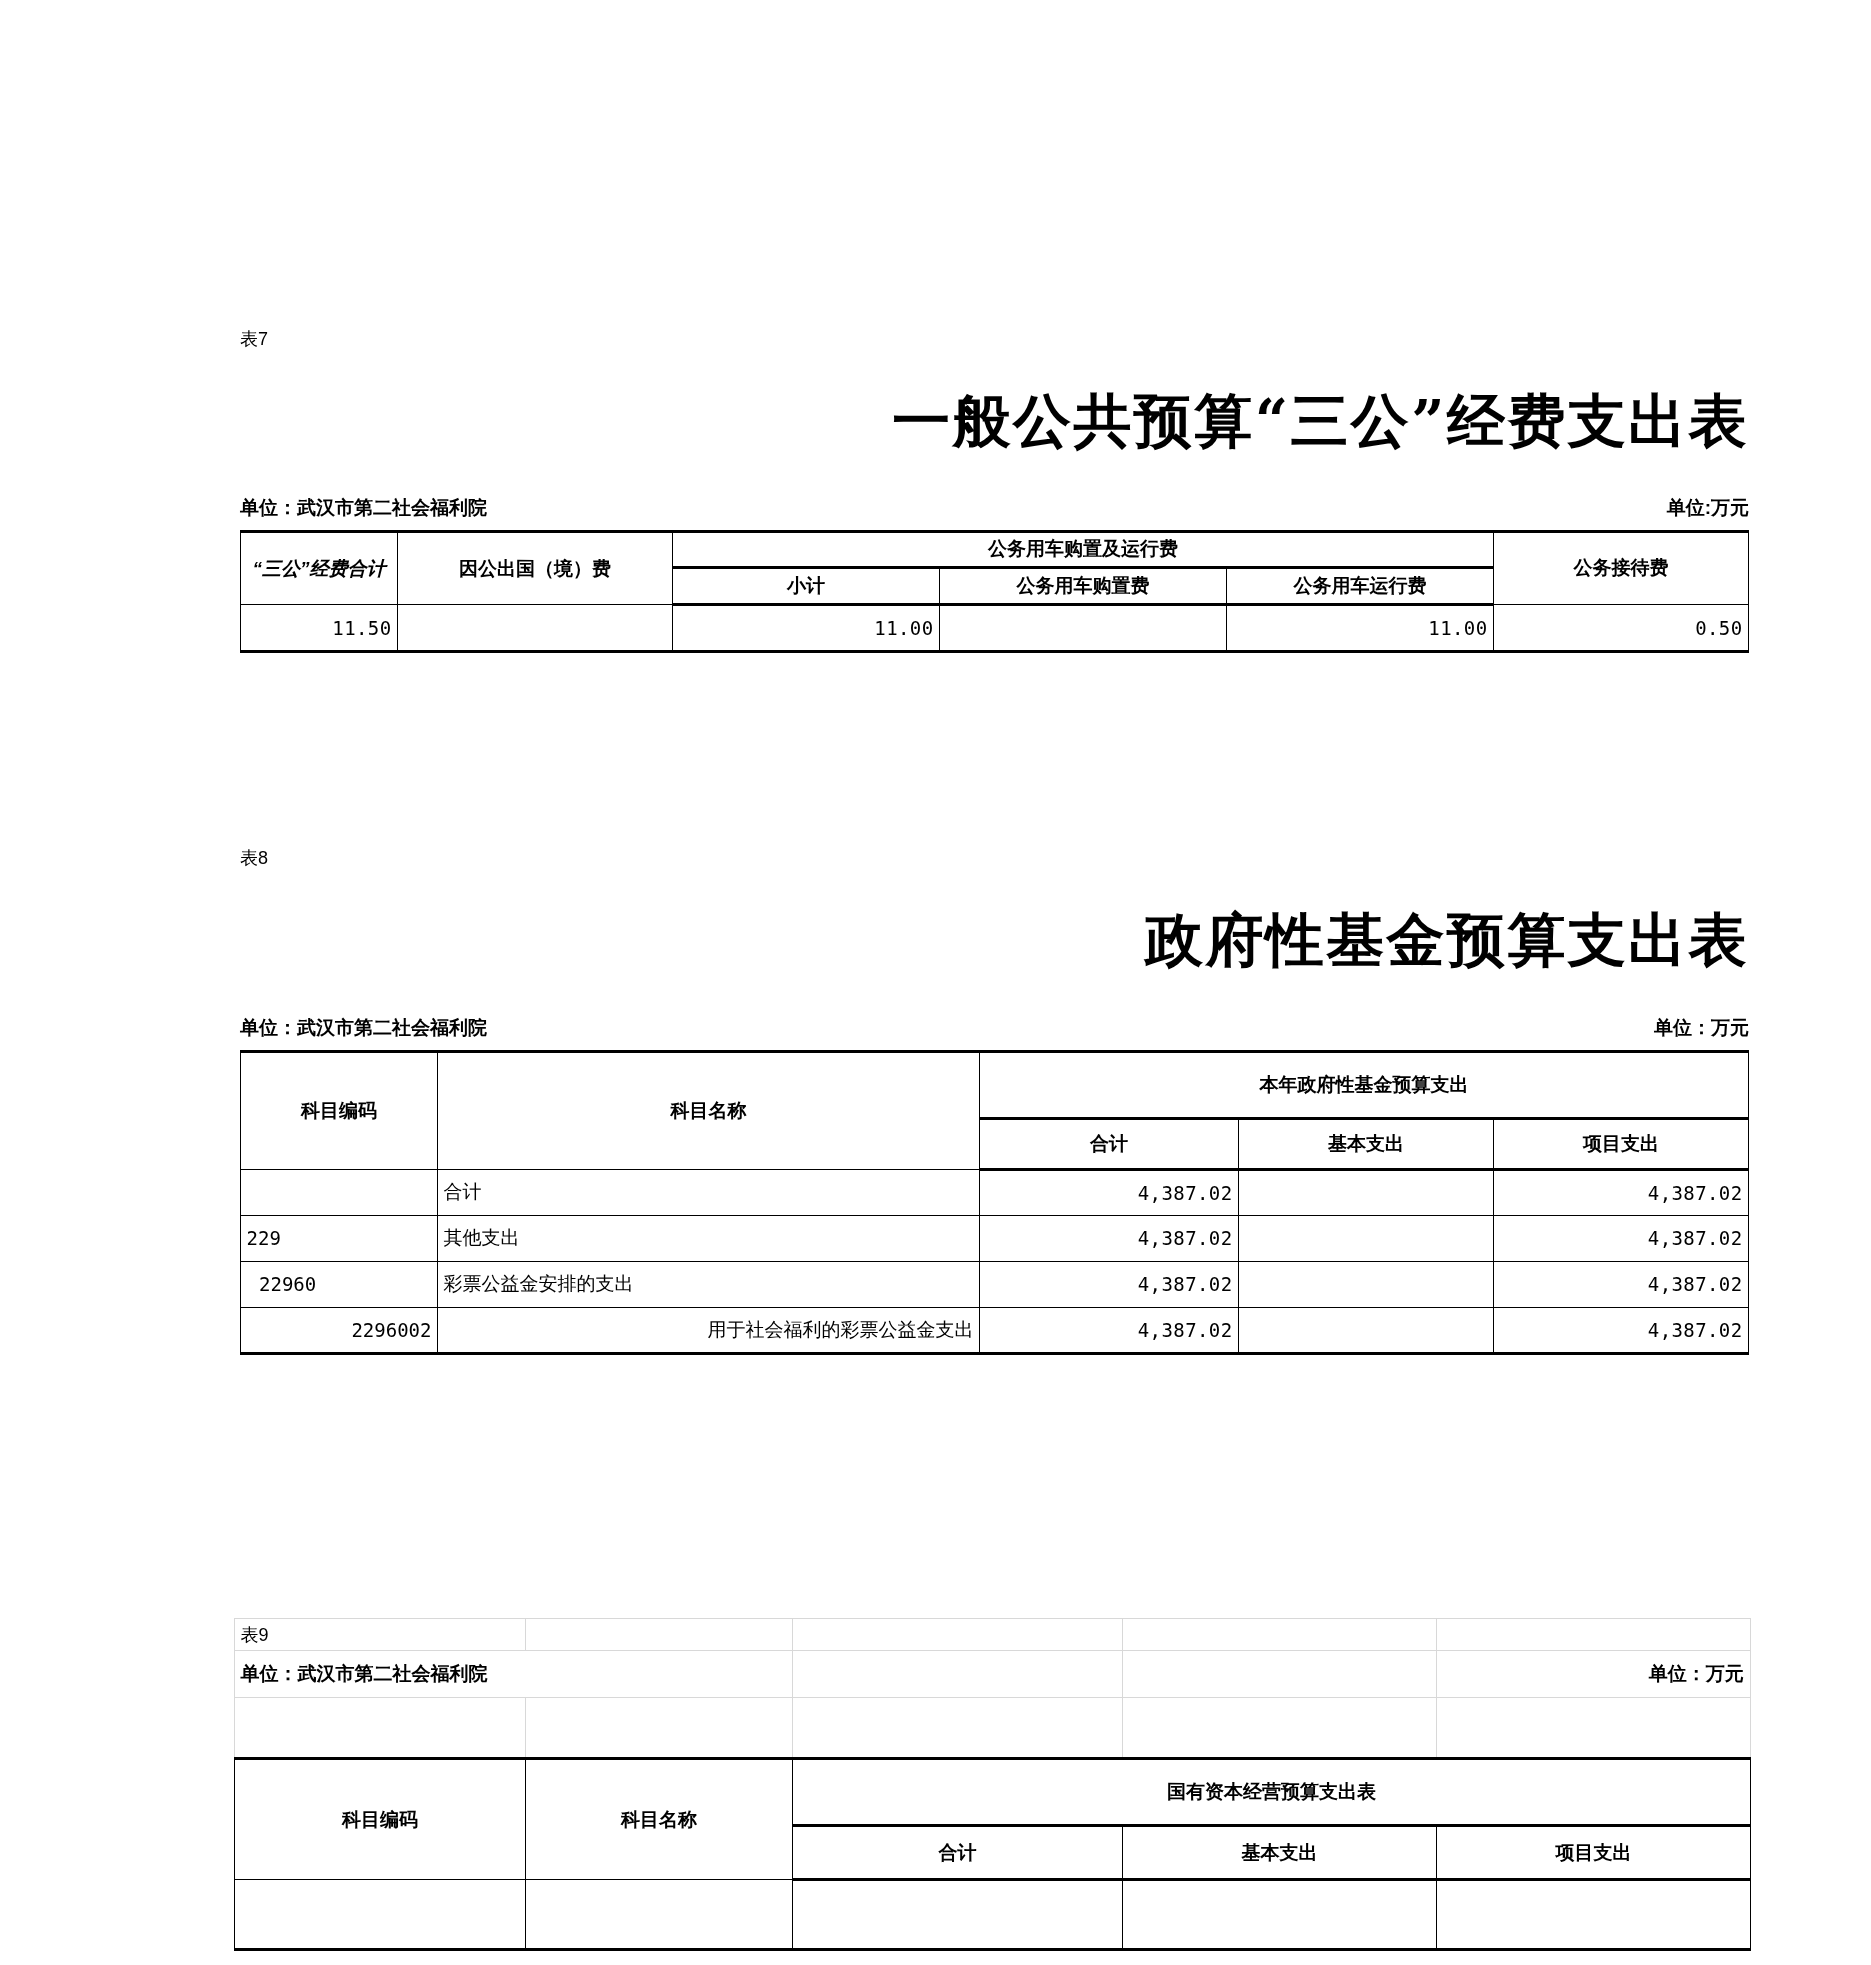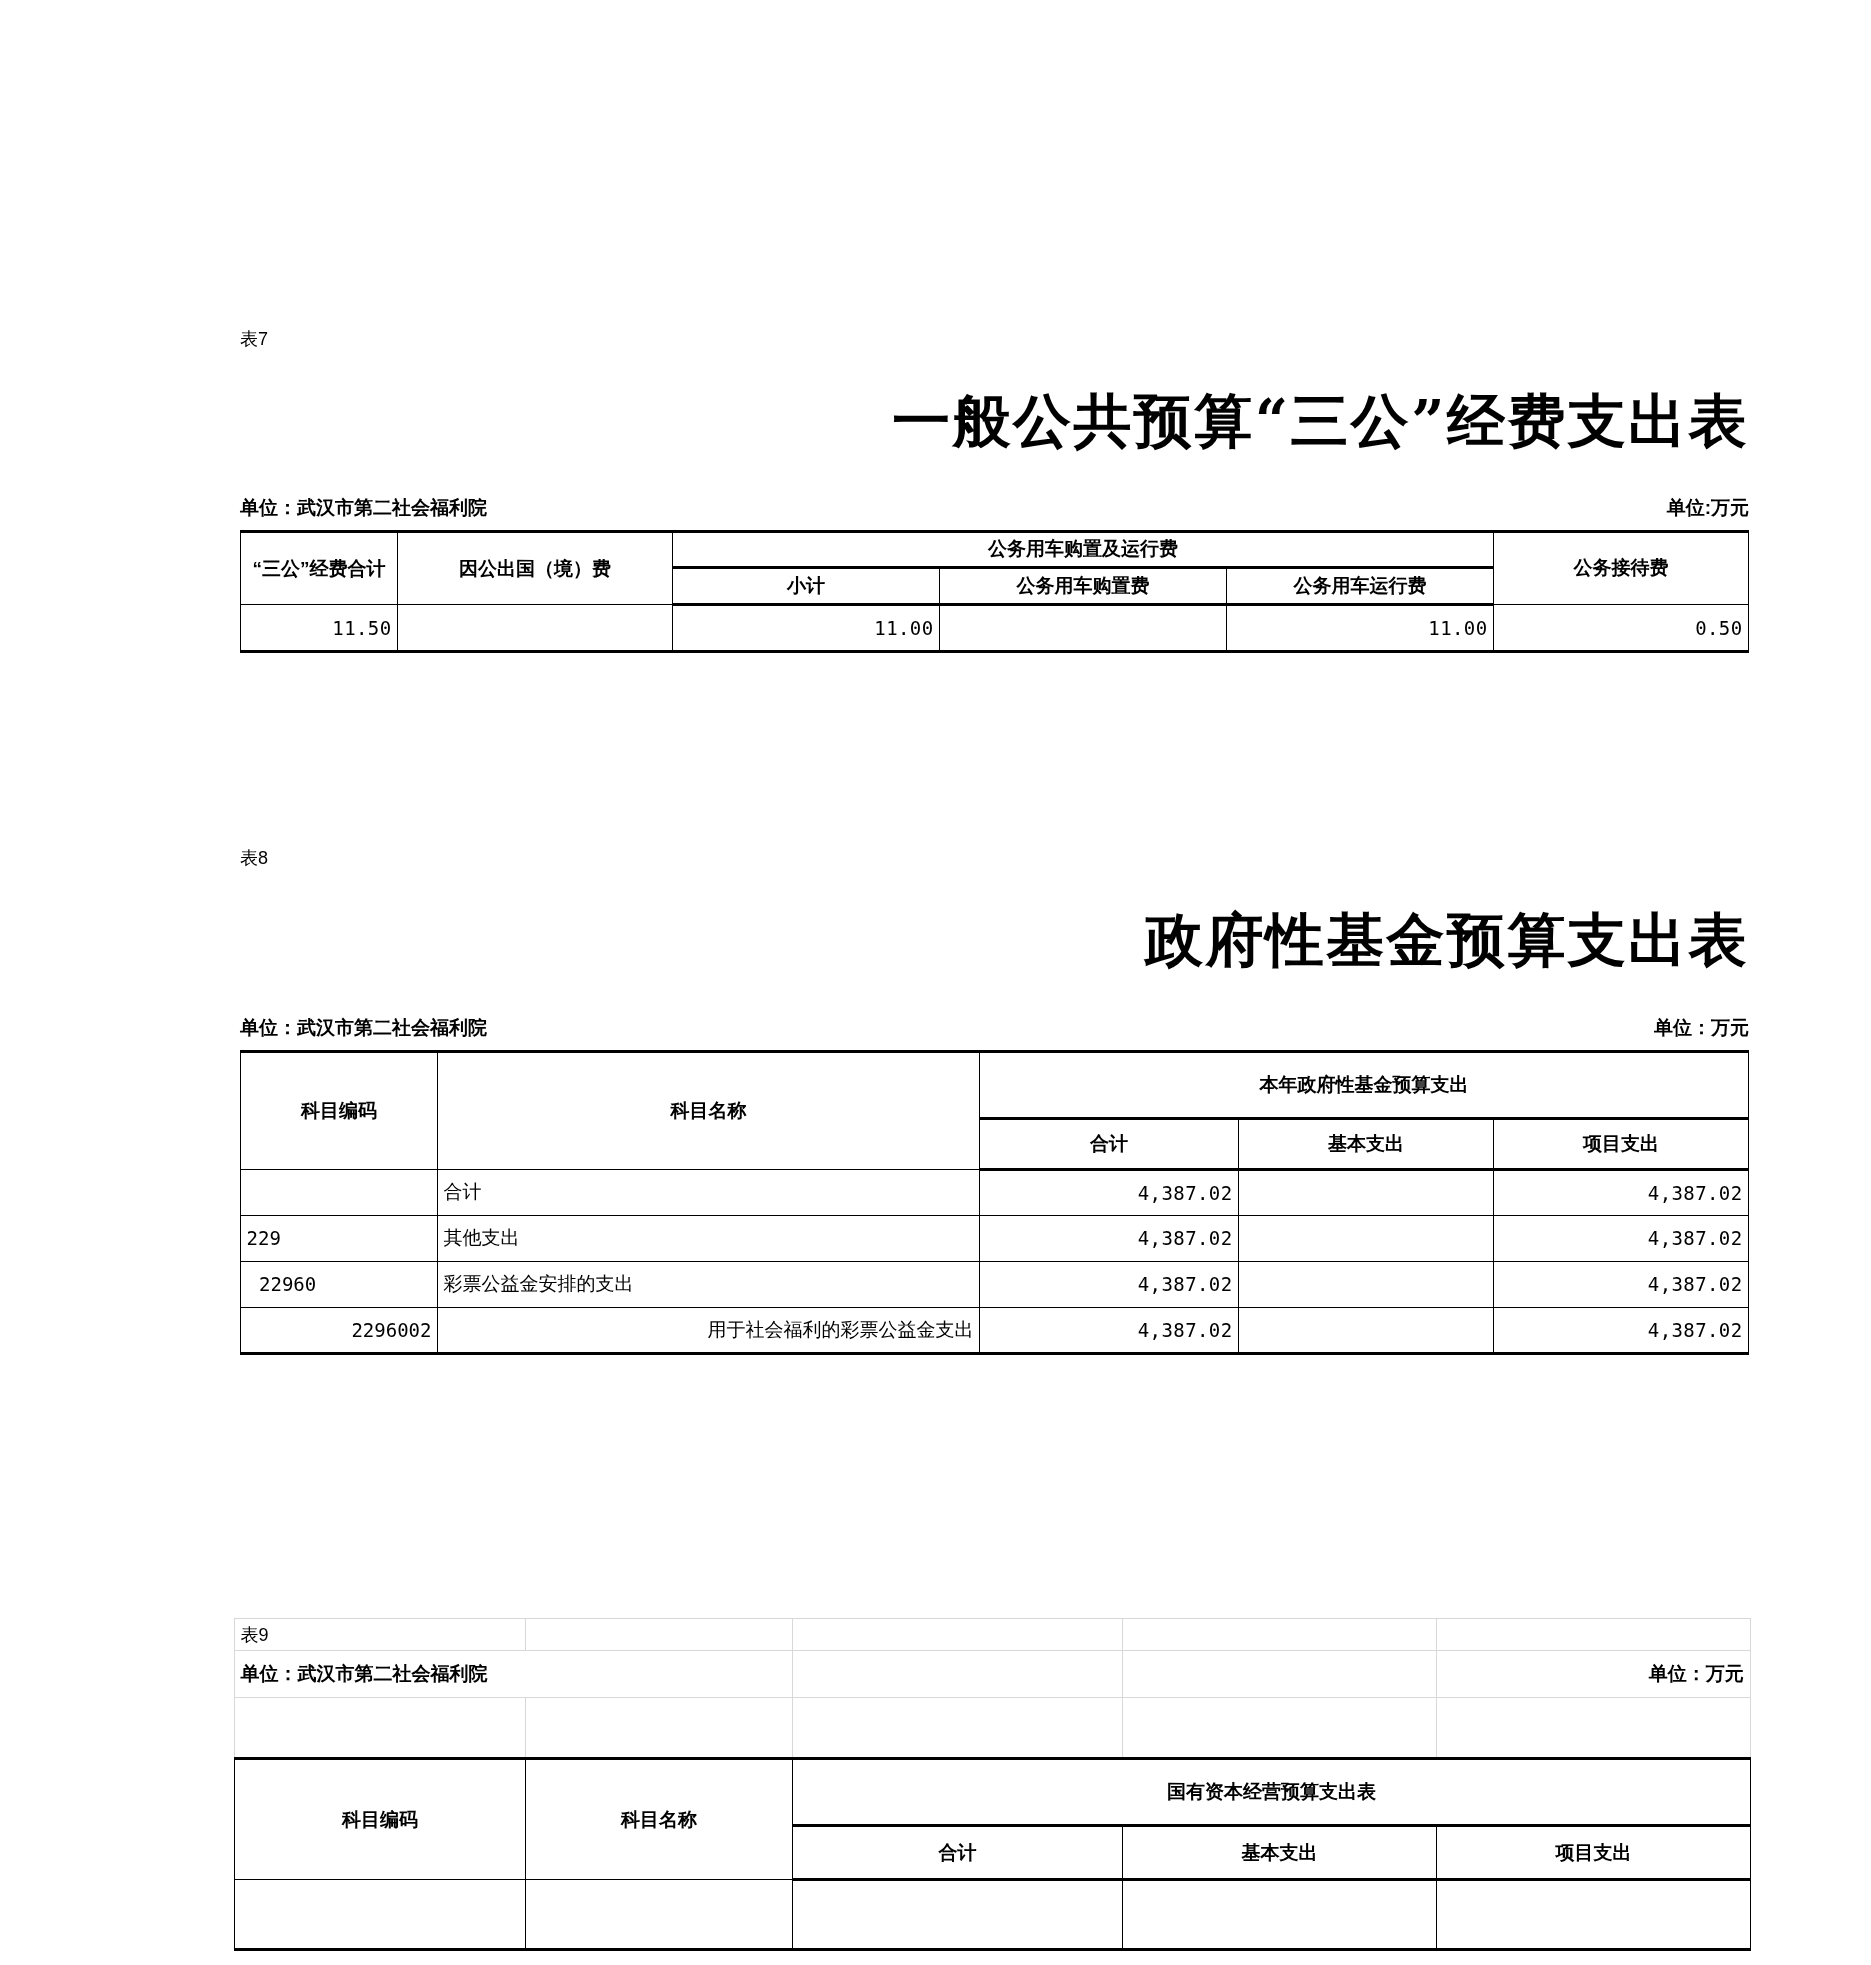--- a/index.html
+++ b/index.html
@@ -144,21 +144,21 @@
       <colgroup>
         <col style="width:157px;">
         <col style="width:275px;">
         <col style="width:267px;">
         <col style="width:287px;">
         <col style="width:267px;">
         <col style="width:255px;">
       </colgroup>
       <thead>
         <tr>
-          <th rowspan="2" class="outer-top" style="white-space:normal; line-height:1.25;">“三公”经费合计</th>
+          <th rowspan="2" class="outer-top" style="white-space:normal; line-height:1.25;font-style:italic;">“三公”经费合计</th>
           <th rowspan="2" class="outer-top" style="white-space:normal; line-height:1.25;">因公出国（境）费</th>
           <th colspan="3" class="outer-top hdr-sep">公务用车购置及运行费</th>
           <th rowspan="2" class="outer-top">公务接待费</th>
         </tr>
         <tr>
           <th class="hdr-sep">小计</th>
           <th class="hdr-sep">公务用车购置费</th>
           <th class="hdr-sep">公务用车运行费</th>
         </tr>
       </thead>

